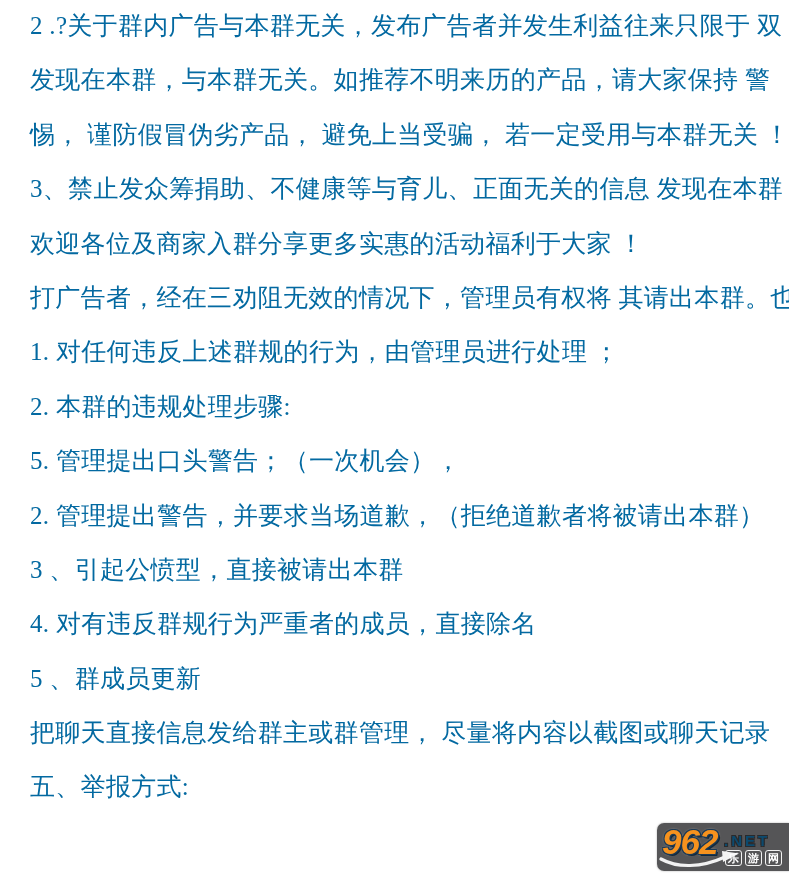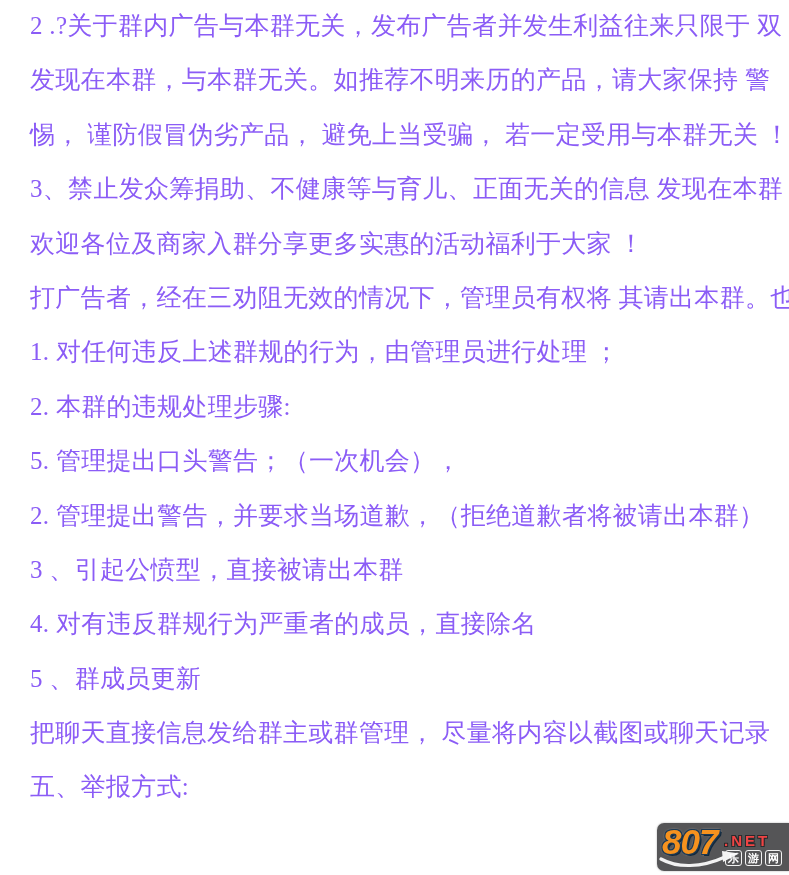--- a/index.html
+++ b/index.html
@@ -27,21 +27,21 @@
   .doc p.line {
     margin: 0;
     height: 54.4px;
     padding-top: 5px;
     box-sizing: border-box;
     font-size: 25px;
     line-height: 29px;
     font-weight: 500;
     letter-spacing: 0.3px;
     white-space: pre;
-    color: #8b5cf6;
+    color: #0369a1;
   }
   
   .watermark {
     position: absolute;
     right: 0;
     bottom: 4px;
     width: 132px;
     height: 48px;
     background: rgba(62, 62, 64, 0.88);
     border-radius: 7px 0 0 7px;
@@ -65,21 +65,21 @@
        2px  2px 0 #12293d,
        0 0 3px rgba(255,255,255,0.7);
     letter-spacing: -1px;
   }
   .wm-net {
     position: absolute;
     left: 67px;
     top: 9px;
     font-size: 15px;
     font-weight: bold;
-    color: #ef4444;
+    color: #0c4a6e;
     letter-spacing: 3px;
     text-shadow:
       -1px -1px 0 #2a2a2c,
        1px -1px 0 #2a2a2c,
       -1px  1px 0 #2a2a2c,
        1px  1px 0 #2a2a2c;
   }
   .wm-swoosh {
     position: absolute;
     left: 2px;
@@ -124,21 +124,21 @@
     <p class="line">5. 管理提出口头警告；（一次机会），</p>
     <p class="line">2. 管理提出警告，并要求当场道歉，（拒绝道歉者将被请出本群）</p>
     <p class="line">3 、引起公愤型，直接被请出本群</p>
     <p class="line">4. 对有违反群规行为严重者的成员，直接除名</p>
     <p class="line">5 、群成员更新</p>
     <p class="line">把聊天直接信息发给群主或群管理， 尽量将内容以截图或聊天记录</p>
     <p class="line">五、举报方式:</p>
   </div>
 
   <div class="watermark">
-    <span class="wm-962">807</span>
+    <span class="wm-962">962</span>
     <span class="wm-net">.NET</span>
     <svg class="wm-swoosh" viewBox="0 0 86 20" xmlns="http://www.w3.org/2000/svg">
       <path d="M2 10 C 18 19, 42 19, 66 8" fill="none" stroke="#f2f2f2" stroke-width="3.2" stroke-linecap="round"></path>
       <polygon points="63,2 80,4.5 64,13" fill="#f2f2f2"></polygon>
     </svg>
     <span class="wm-badge">
       <span class="wm-char">乐</span>
       <span class="wm-char">游</span>
       <span class="wm-char">网</span>
     </span>

